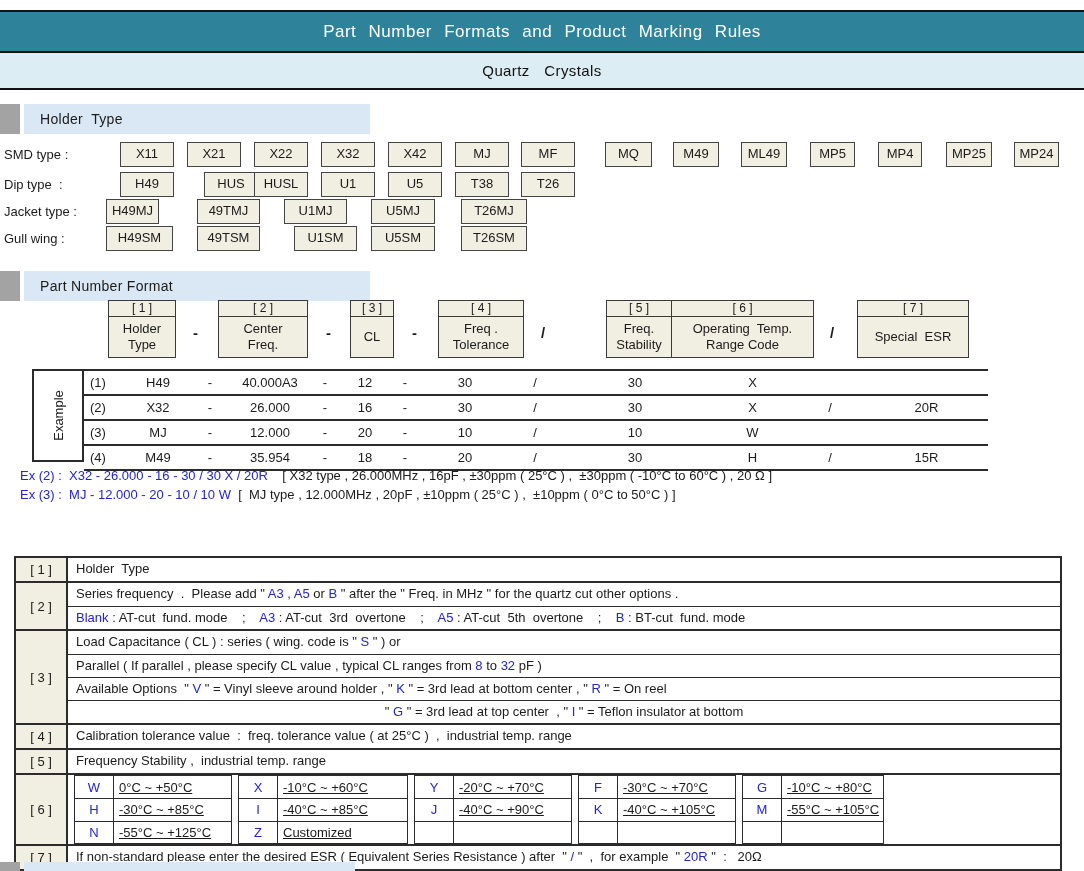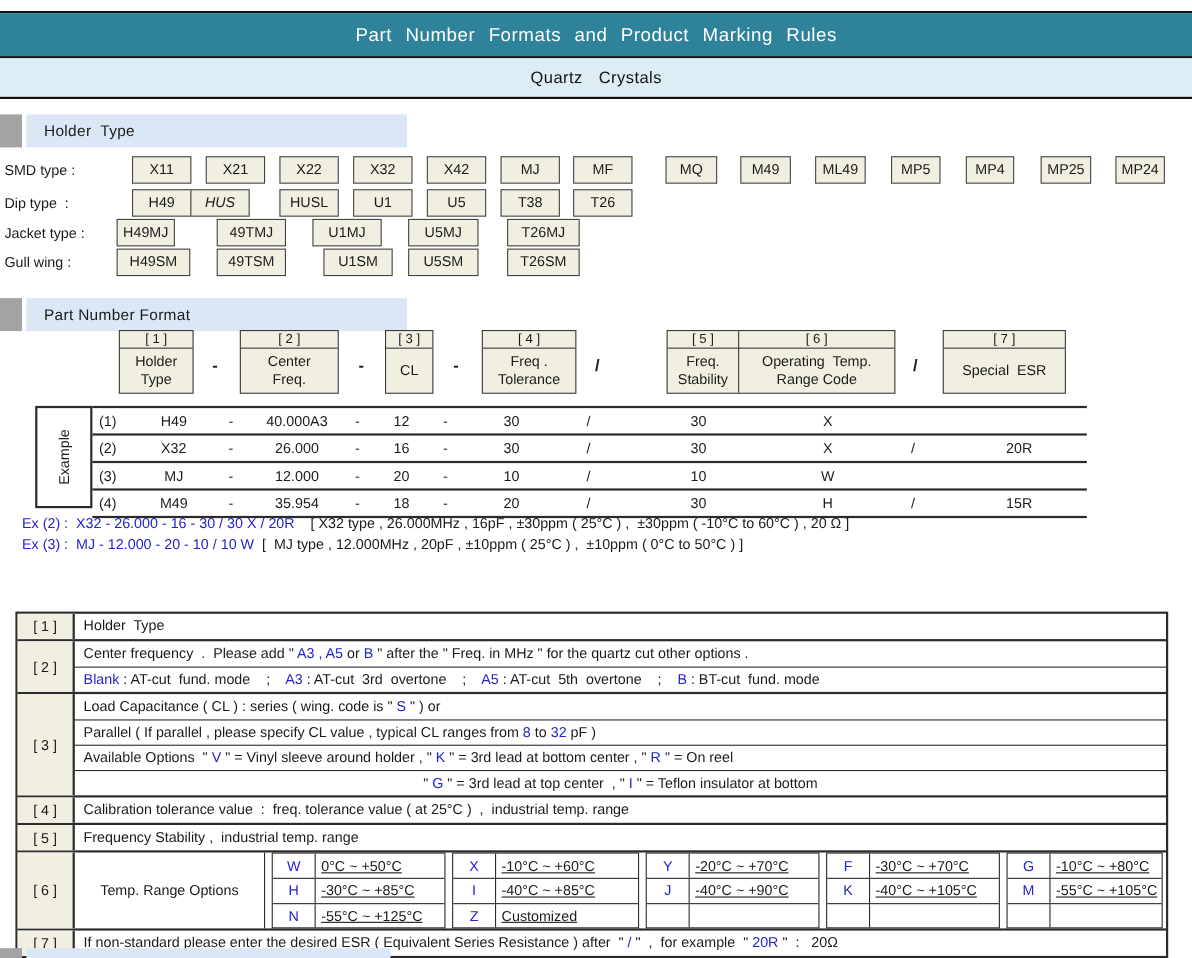--- a/index.html
+++ b/index.html
@@ -103,21 +103,21 @@
         <span class="hbox" style="left: 673px; width: 46px;">M49</span>
         <span class="hbox" style="left: 741px; width: 46px;">ML49</span>
         <span class="hbox" style="left: 810px; width: 45px;">MP5</span>
         <span class="hbox" style="left: 878px; width: 44px;">MP4</span>
         <span class="hbox" style="left: 946px; width: 46px;">MP25</span>
         <span class="hbox" style="left: 1014px; width: 45px;">MP24</span>
       </div>
       <div class="hrow" style="top: 172px;">
         <span class="hlabel">Dip type  :</span>
         <span class="hbox" style="left: 120px; width: 54px;">H49</span>
-        <span class="hbox" style="left: 173px; width: 54px; font-style: italic;">HUS</span>
+        <span class="hbox" style="left: 204px; width: 54px;">HUS</span>
         <span class="hbox" style="left: 254px; width: 54px;">HUSL</span>
         <span class="hbox" style="left: 321px; width: 54px;">U1</span>
         <span class="hbox" style="left: 388px; width: 54px;">U5</span>
         <span class="hbox" style="left: 455px; width: 54px;">T38</span>
         <span class="hbox" style="left: 521px; width: 54px;">T26</span>
       </div>
       <div class="hrow" style="top: 199px;">
         <span class="hlabel">Jacket type :</span>
         <span class="hbox" style="left: 106px; width: 53px;">H49MJ</span>
         <span class="hbox" style="left: 197px; width: 63px;">49TMJ</span>
@@ -246,21 +246,21 @@
   <div class="spec">
       <div class="srow">
         <div class="scode">[ 1 ]</div>
         <div class="scontent">
           <div class="sline"><span>Holder  Type</span></div>
         </div>
       </div>
       <div class="srow">
         <div class="scode">[ 2 ]</div>
         <div class="scontent">
-          <div class="sline"><span>Center frequency  .  Please add " </span><span class="blue">A3 , A5</span><span> or </span><span class="blue">B</span><span> " after the " Freq. in MHz " for the quartz cut other options .</span></div>
+          <div class="sline"><span>Series frequency  .  Please add " </span><span class="blue">A3 , A5</span><span> or </span><span class="blue">B</span><span> " after the " Freq. in MHz " for the quartz cut other options .</span></div>
           <div class="sline"><span class="blue">Blank</span><span> : AT-cut  fund. mode    ;    </span><span class="blue">A3</span><span> : AT-cut  3rd  overtone    ;    </span><span class="blue">A5</span><span> : AT-cut  5th  overtone    ;    </span><span class="blue">B</span><span> : BT-cut  fund. mode</span></div>
         </div>
       </div>
       <div class="srow">
         <div class="scode">[ 3 ]</div>
         <div class="scontent">
           <div class="sline"><span>Load Capacitance ( CL ) : series ( wing. code is " </span><span class="blue">S</span><span> " ) or</span></div>
           <div class="sline"><span>Parallel ( If parallel , please specify CL value , typical CL ranges from </span><span class="blue">8</span><span> to </span><span class="blue">32</span><span> pF )</span></div>
           <div class="sline"><span>Available Options  " </span><span class="blue">V</span><span> " = Vinyl sleeve around holder , " </span><span class="blue">K</span><span> " = 3rd lead at bottom center , " </span><span class="blue">R</span><span> " = On reel</span></div>
           <div class="sline center"><span>" </span><span class="blue">G</span><span> " = 3rd lead at top center  , " </span><span class="blue">I</span><span> " = Teflon insulator at bottom</span></div>
@@ -274,21 +274,20 @@
       </div>
       <div class="srow">
         <div class="scode">[ 5 ]</div>
         <div class="scontent">
           <div class="sline"><span>Frequency Stability ,  industrial temp. range</span></div>
         </div>
       </div>
       <div class="srow">
         <div class="scode">[ 6 ]</div>
         <div class="scontent temp-row">
-          <div class="tlabel">Temp. Range Options</div>
           <div class="tgroup">
             <div class="tgrow">
               <div class="tcode">W</div>
               <div class="trange" style="width: 112px;">0°C ~ +50°C</div>
             </div>
             <div class="tgrow">
               <div class="tcode">H</div>
               <div class="trange" style="width: 112px;">-30°C ~ +85°C</div>
             </div>
             <div class="tgrow">

